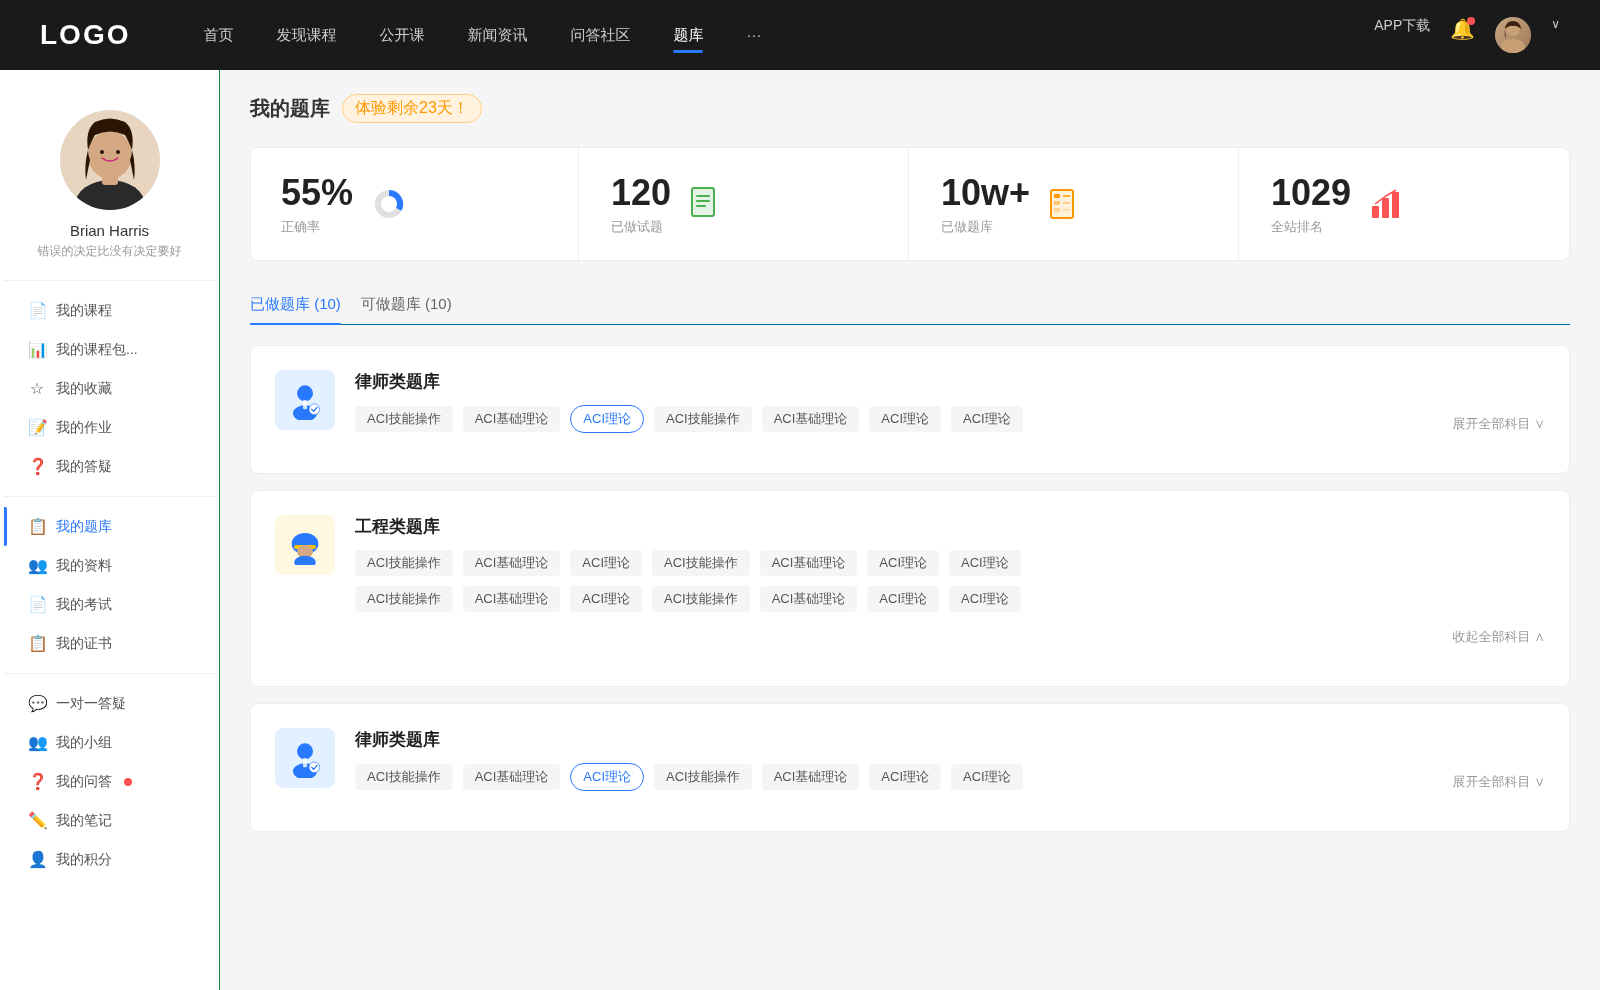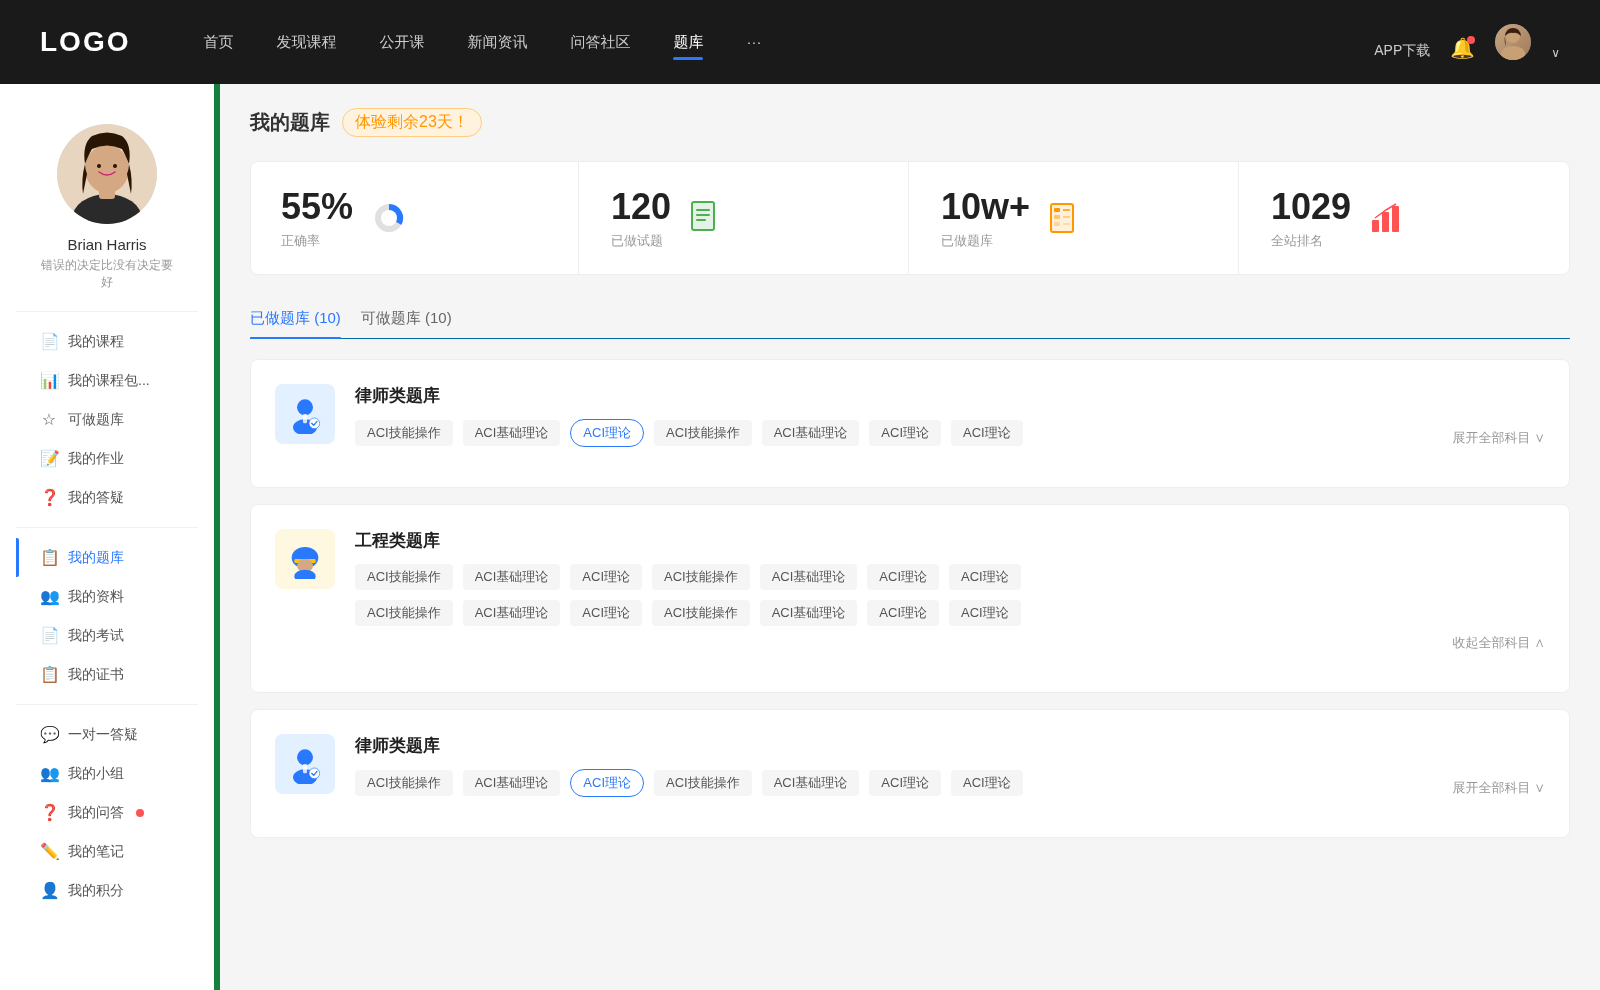--- a/index.html
+++ b/index.html
@@ -1,36 +1,36 @@
 <!DOCTYPE html>
 <html><head>
   <meta charset="utf-8">
   <style>
     * { box-sizing: border-box; margin: 0; padding: 0; }
     body { font-family: -apple-system, BlinkMacSystemFont, "PingFang SC", "Microsoft YaHei", sans-serif; background: #f5f5f5; color: #333; font-size: 14px; }
 
     
-    .header { background: #1a1a1a; height: 84px; display: flex; align-items: center; padding: 0 40px; gap: 40px; }
+    .header { background: #1a1a1a; height: 70px; display: flex; align-items: center; padding: 0 40px; gap: 40px; }
     .header-logo { color: white; font-size: 28px; font-weight: bold; letter-spacing: 2px; margin-right: 20px; }
     .header-nav { display: flex; gap: 30px; flex: 1; }
     .header-nav-item { color: #ccc; font-size: 15px; cursor: pointer; padding: 4px 0; position: relative; margin-left: 13px; }
     .header-nav-item.active { color: white; }
     .header-nav-item.active::after { content: ''; position: absolute; bottom: -4px; left: 50%; transform: translateX(-50%); width: 30px; height: 3px; background: #2979ff; border-radius: 2px; }
-    .header-right { display: flex; align-items: flex-end; gap: 20px; color: #ccc; }
+    .header-right { display: flex; align-items: flex-start; gap: 20px; color: #ccc; }
     .header-app { font-size: 14px; color: #ccc; cursor: pointer; }
     .bell-icon { font-size: 20px; position: relative; cursor: pointer; }
     .bell-dot { position: absolute; top: 0; right: 0; width: 8px; height: 8px; background: #ff5252; border-radius: 50%; }
     .user-avatar-header { width: 36px; height: 36px; border-radius: 50%; background: #888; overflow: hidden; cursor: pointer; }
     .chevron { color: #ccc; font-size: 12px; cursor: pointer; }
 
     
     .layout { display: flex; min-height: calc(100vh - 70px); }
 
     
-    .sidebar { width: 220px; background: white; padding: 20px 16px; flex-shrink: 0; border-right: 6px solid #15803d; }
+    .sidebar { width: 220px; background: white; padding: 20px 4px; flex-shrink: 0; border-right: 1px solid #15803d; }
     .user-profile { text-align: center; padding: 20px 20px 10px; }
     .avatar-circle { width: 100px; height: 100px; border-radius: 50%; background: #ddd; margin: 0 auto 12px; overflow: hidden; display: flex; align-items: center; justify-content: center; }
     
     .user-name { font-size: 15px; font-weight: 500; color: #333; margin-bottom: 4px; }
     .user-motto { font-size: 12px; color: #999; }
     .sidebar-divider { height: 1px; background: #f0f0f0; margin: 10px 0; }
     .sidebar-item { display: flex; align-items: center; gap: 10px; padding: 10px 24px; cursor: pointer; color: #555; font-size: 14px; position: relative; }
     .sidebar-item.active { color: #2979ff; font-weight: 500; }
     .sidebar-item.active::before { content: ''; position: absolute; left: 0; top: 0; bottom: 0; width: 3px; background: #2979ff; border-radius: 0 2px 2px 0; }
     .sidebar-icon { font-size: 16px; width: 18px; text-align: center; }
@@ -63,21 +63,21 @@
     .qbank-header { display: flex; align-items: flex-start; gap: 20px; margin-bottom: 16px; }
     .qbank-icon { width: 60px; height: 60px; border-radius: 8px; background: #e3f0ff; display: flex; align-items: center; justify-content: center; flex-shrink: 0; }
     .qbank-icon svg { width: 40px; height: 40px; }
     .qbank-info { flex: 1; }
     .qbank-title { font-size: 17px; font-weight: 600; color: #222; margin-bottom: 12px; }
     .tags-row { display: flex; gap: 10px; flex-wrap: wrap; align-items: center; }
     .tag { padding: 4px 12px; border-radius: 4px; font-size: 13px; color: #555; background: #f5f5f5; cursor: pointer; }
     .tag.active-tag { background: white; color: #2979ff; border: 1px solid #2979ff; border-radius: 20px; }
     .expand-btn { margin-left: auto; color: #999; font-size: 13px; cursor: pointer; white-space: nowrap; align-self: flex-end; }
     .tags-row-2 { display: flex; gap: 10px; flex-wrap: wrap; margin-top: 10px; }
-    .collapse-btn { color: #999; font-size: 13px; cursor: pointer; text-align: right; margin-top: 8px; }
+    .collapse-btn { color: #999; font-size: 13px; cursor: pointer; text-align: right; margin-top: 16px; }
   </style>
 </head>
 <body>
 
 <header class="header">
   <div class="header-logo">LOGO</div>
   <nav class="header-nav">
     <span class="header-nav-item">首页</span>
     <span class="header-nav-item">发现课程</span>
     <span class="header-nav-item">公开课</span>
@@ -141,21 +141,21 @@
     <div class="sidebar-item">
       <span class="sidebar-icon">📄</span>
       <span>我的课程</span>
     </div>
     <div class="sidebar-item">
       <span class="sidebar-icon">📊</span>
       <span>我的课程包...</span>
     </div>
     <div class="sidebar-item">
       <span class="sidebar-icon">☆</span>
-      <span>可做题库</span>
+      <span>我的收藏</span>
     </div>
     <div class="sidebar-item">
       <span class="sidebar-icon">📝</span>
       <span>我的作业</span>
     </div>
     <div class="sidebar-item">
       <span class="sidebar-icon">❓</span>
       <span>我的答疑</span>
     </div>
 

